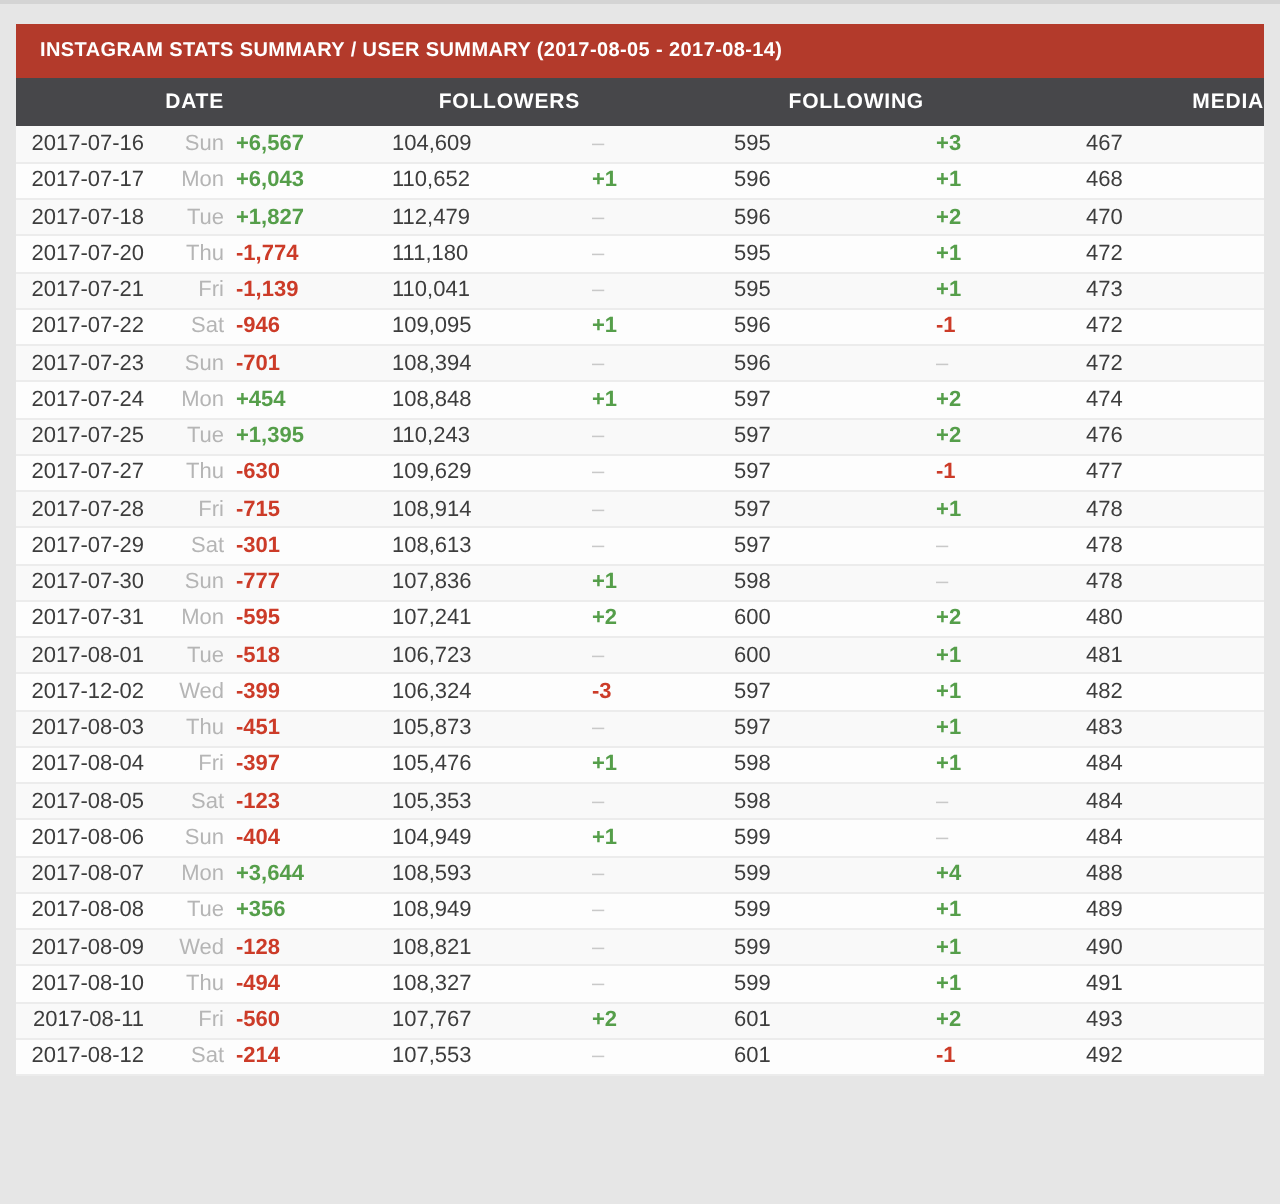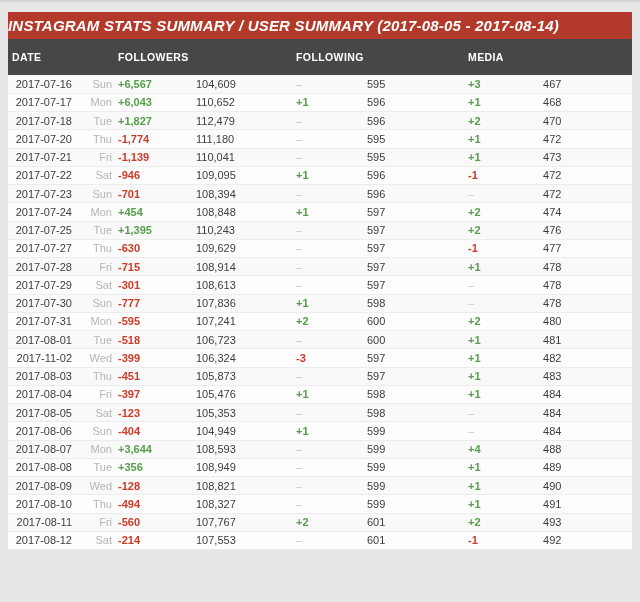--- a/index.html
+++ b/index.html
@@ -20,37 +20,37 @@
     width: 640px; height: 602px; overflow: hidden;
     background: var(--page_bg);
     font-family: "Liberation Sans", sans-serif;
     border-top: 1px solid #d4d4d4;
   }
   .container { margin: 10px 8px 0 8px; width: 624px; }
   .title-bar {
     background: var(--accent);
     color: #ffffff;
     height: 27px; line-height: 27px;
-    font-size: 15px; font-weight: bold;
+    font-size: 10px; font-weight: bold;
+    padding-left: 12px;
     letter-spacing: 0.2px;
     white-space: nowrap;
-    font-style: italic;
   }
   table {
     width: 624px;
     border-collapse: collapse;
     table-layout: fixed;
   }
   thead th {
     background: var(--header_bg);
     color: #ffffff;
     font-size: 10.5px; font-weight: bold;
     letter-spacing: 0.4px;
-    height: 36px;
-    text-align: left;
+    height: 24px;
+    text-align: right;
     white-space: nowrap;
   }
   th.h-date { padding-left: 4px; }
   th.h-group { padding-left: 6px; }
   tbody td {
     height: 18.25px;
     border-bottom: 1px solid var(--row_border);
     font-size: 11px;
     color: var(--text);
     white-space: nowrap;
@@ -252,21 +252,21 @@
     <td class="dow">Tue</td>
     <td class="delta neg">-518</td>
     <td class="total">106,723</td>
     <td class="delta dash">–</td>
     <td class="total">600</td>
     <td class="delta pos">+1</td>
     <td class="total">481</td>
   </tr>
 
   <tr>
-    <td class="date">2017-11-02</td>
+    <td class="date">2017-12-02</td>
     <td class="dow">Wed</td>
     <td class="delta neg">-399</td>
     <td class="total">106,324</td>
     <td class="delta neg">-3</td>
     <td class="total">597</td>
     <td class="delta pos">+1</td>
     <td class="total">482</td>
   </tr>
 
   <tr>

